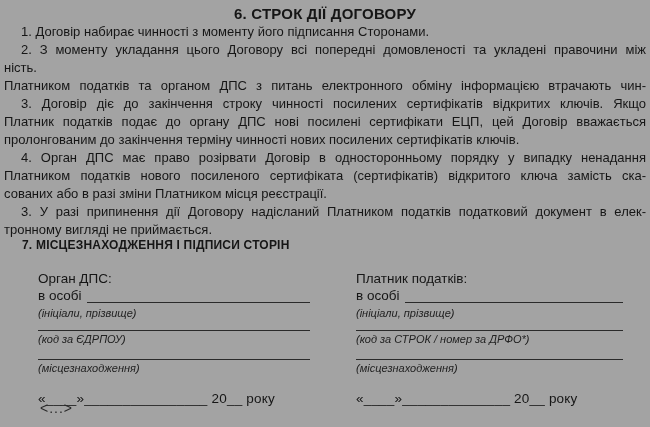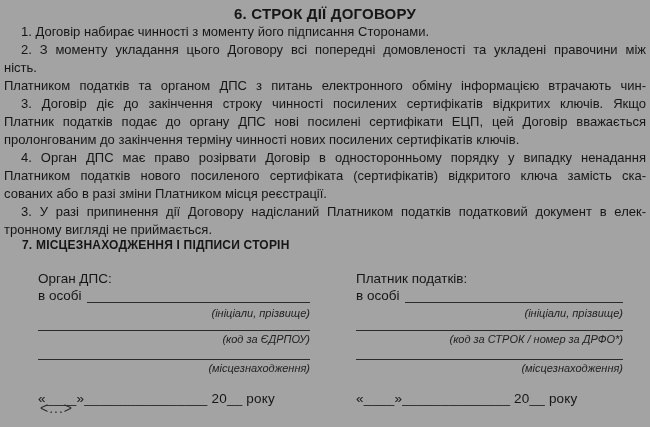--- a/index.html
+++ b/index.html
@@ -39,21 +39,21 @@
   .sigcol.left  { left: 38px;  width: 272px; }
   .sigcol.right { left: 356px; width: 267px; }
   .party { line-height: 16px; }
   .inperson { display: flex; align-items: center; height: 18px; }
   .inperson .label { line-height: 16px; }
   .blank {
     flex: 1; border-bottom: 1px solid #2a2a2a; margin-left: 5px;
     height: 14px;
   }
   .caption {
-    font-size: 11px; font-style: italic; text-align: right;
+    font-size: 11px; font-style: italic; text-align: left;
     line-height: 13px; margin-top: 2px; color: #222222;
   }
   .rule { border-bottom: 1px solid #2a2a2a; height: 0; margin-top: 10px; }
   .rule.second { margin-top: 13px; }
   .dateline {
     margin-top: 16px; line-height: 16px; white-space: nowrap;
     letter-spacing: 0.2px;
   }
   .footer-marker {
     position: absolute; top: 400px; left: 40px;

